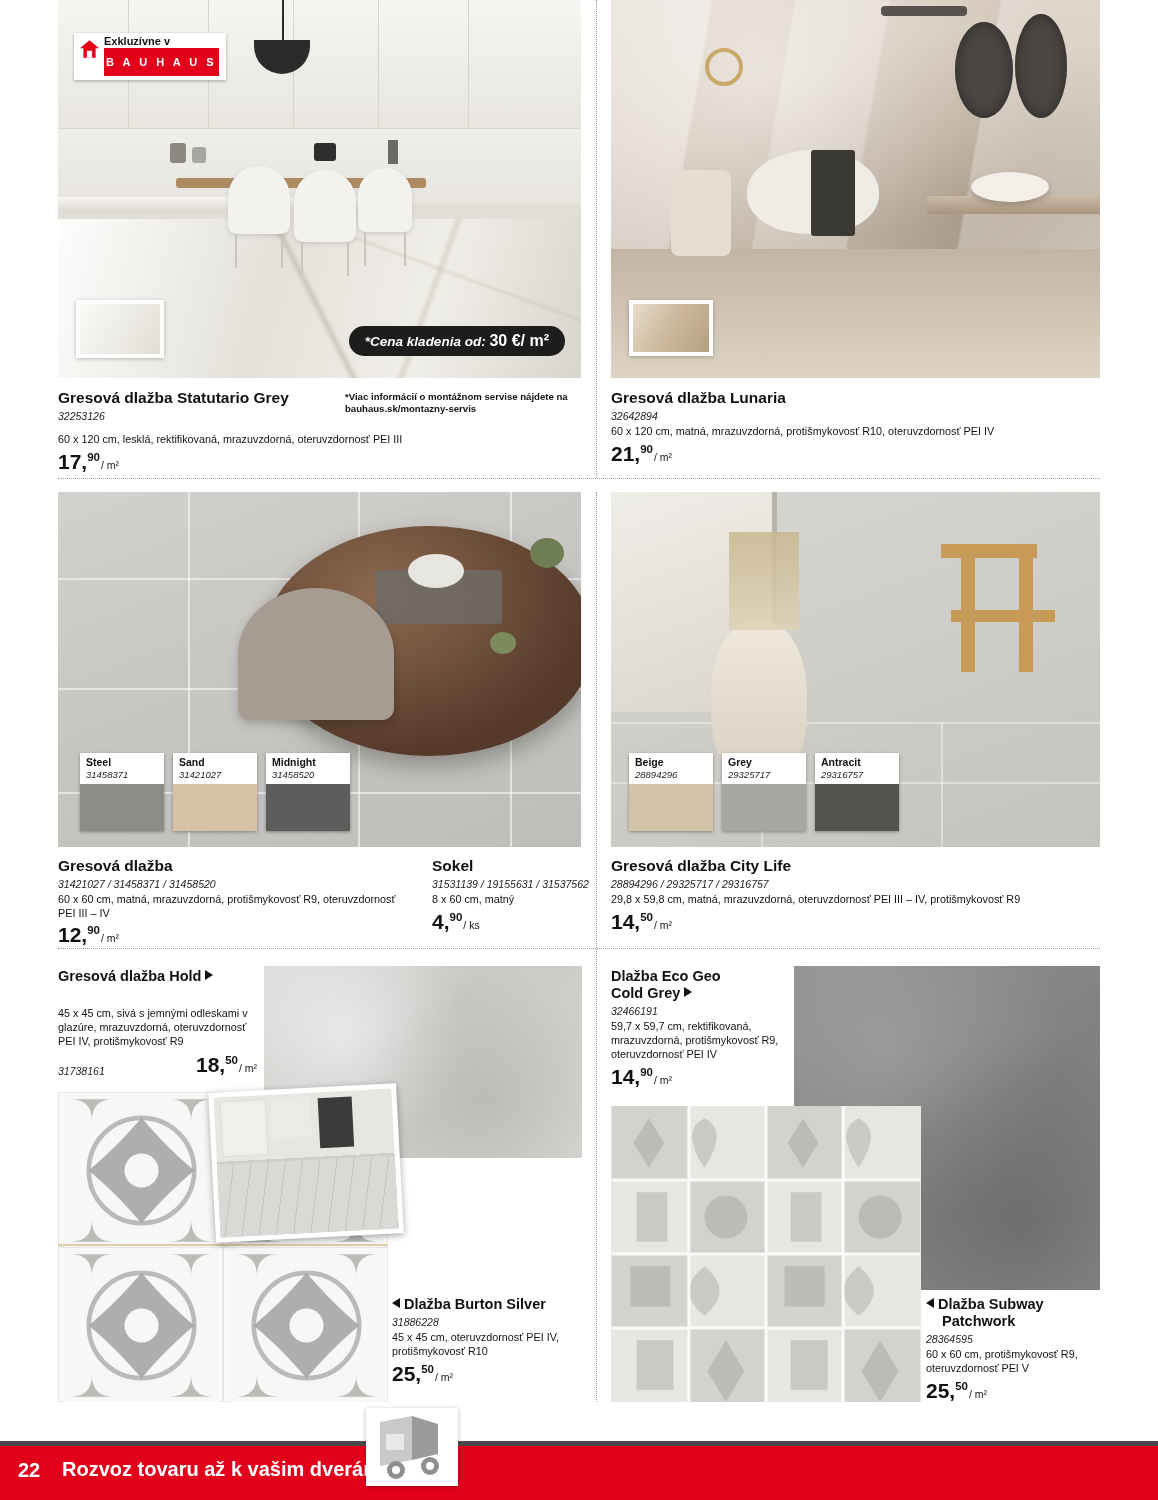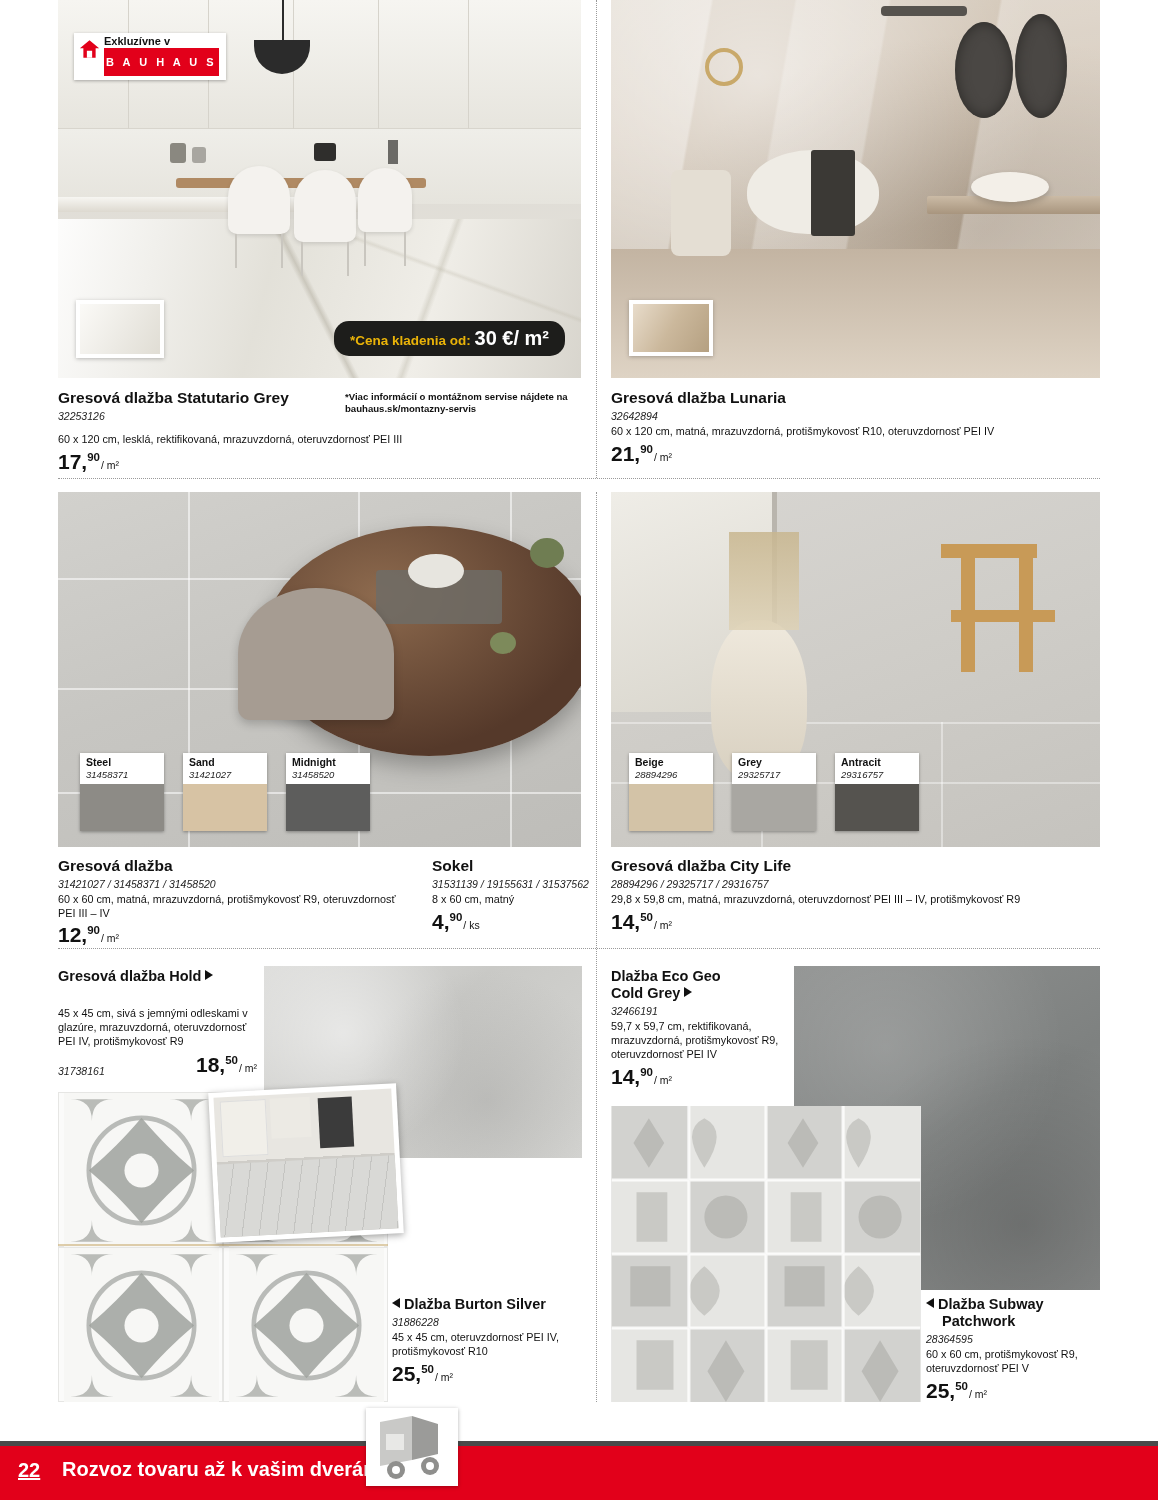--- a/index.html
+++ b/index.html
@@ -114,51 +114,51 @@
     background: linear-gradient(160deg,#efede7,#d9d6cd);
     border-right: 5px solid #b9b5ad;
   }
   .citylife .vase {
     position: absolute; background: linear-gradient(180deg,#efe9dd,#d8d0c0);
     border-radius: 46% 46% 40% 40%;
   }
   .citylife .chair { position: absolute; background: #c89a57; }
 
   
-  .swatches { position: absolute; display: flex; gap: 19px; align-items: center; }
+  .swatches { position: absolute; display: flex; gap: 9px; align-items: center; }
   .sw { width: 84px; height: 78px; position: relative; box-shadow: 0 1px 3px rgba(0,0,0,.35); }
   .sw .lab { position: absolute; left: 0; top: 0; right: 0; background: #fff; padding: 4px 5px 4px 6px; }
   .sw .lab .n { font-size: 10.5px; font-weight: bold; color: #111; line-height: 1.1; }
   .sw .lab .c { font-size: 9.5px; font-style: italic; color: #222; line-height: 1.2; }
 
   
   .excl {
     position: absolute; background: #fff; padding: 3px 7px 4px 30px; box-shadow: 0 1px 3px rgba(0,0,0,.3);
   }
   .excl .hmark { position: absolute; left: 5px; top: 5px; width: 21px; height: 22px; }
   .excl .t1 { font-size: 11px; font-weight: bold; color: #111; line-height: 1.05; }
   .excl .t2 { font-size: 11px; font-weight: bold; color: #fff; background: #e2001a; letter-spacing: 3px; padding: 8px 2px; line-height: 1.15; }
 
   .kladenie {
     position: absolute; background: #1d1d1b; color: #fff; border-radius: 15px;
     padding: 6px 16px; font-size: 13.5px; font-weight: bold; white-space: nowrap;
   }
-  .kladenie .y { color: #eab308; }
-  .kladenie .big { font-size: 20px; }
+  .kladenie .y { color: #ffffff; font-style: italic; }
+  .kladenie .big { font-size: 16px; }
 
   .tilepreview {
     position: absolute; background: #fff; padding: 4px; box-shadow: 0 1px 4px rgba(0,0,0,.25);
   }
   .tilepreview .inner { width: 100%; height: 100%; }
 
   .footnote { font-size: 9.6px; font-weight: bold; line-height: 1.2; color: #111; }
 
   
   .redbar { position: absolute; left: 0; bottom: 0; width: 100%; height: 54px; background: #e2001a; }
-  .redbar .pg { position: absolute; left: 18px; top: 13px; color: #fff; font-size: 20px; font-weight: bold; text-decoration: underline; }
+  .redbar .pg { position: absolute; left: 18px; top: 13px; color: #fff; font-size: 20px; font-weight: bold; }
   .redbar .txt { position: absolute; left: 62px; top: 12px; color: #fff; font-size: 20px; font-weight: bold; }
   .redbar .hair { position: absolute; left: 0; top: -5px; width: 100%; height: 5px; background: #4a4a4a; }
   .deliv {
     position: absolute; background: #fff; box-shadow: 0 1px 4px rgba(0,0,0,.3);
   }
   .arrow-r { display: inline-block; width: 0; height: 0; border-left: 8px solid #111; border-top: 5px solid transparent; border-bottom: 5px solid transparent; vertical-align: 1px; }
   .arrow-l { display: inline-block; width: 0; height: 0; border-right: 8px solid #111; border-top: 5px solid transparent; border-bottom: 5px solid transparent; vertical-align: 1px; }
 
   .patch {
     position: absolute; overflow: hidden;

